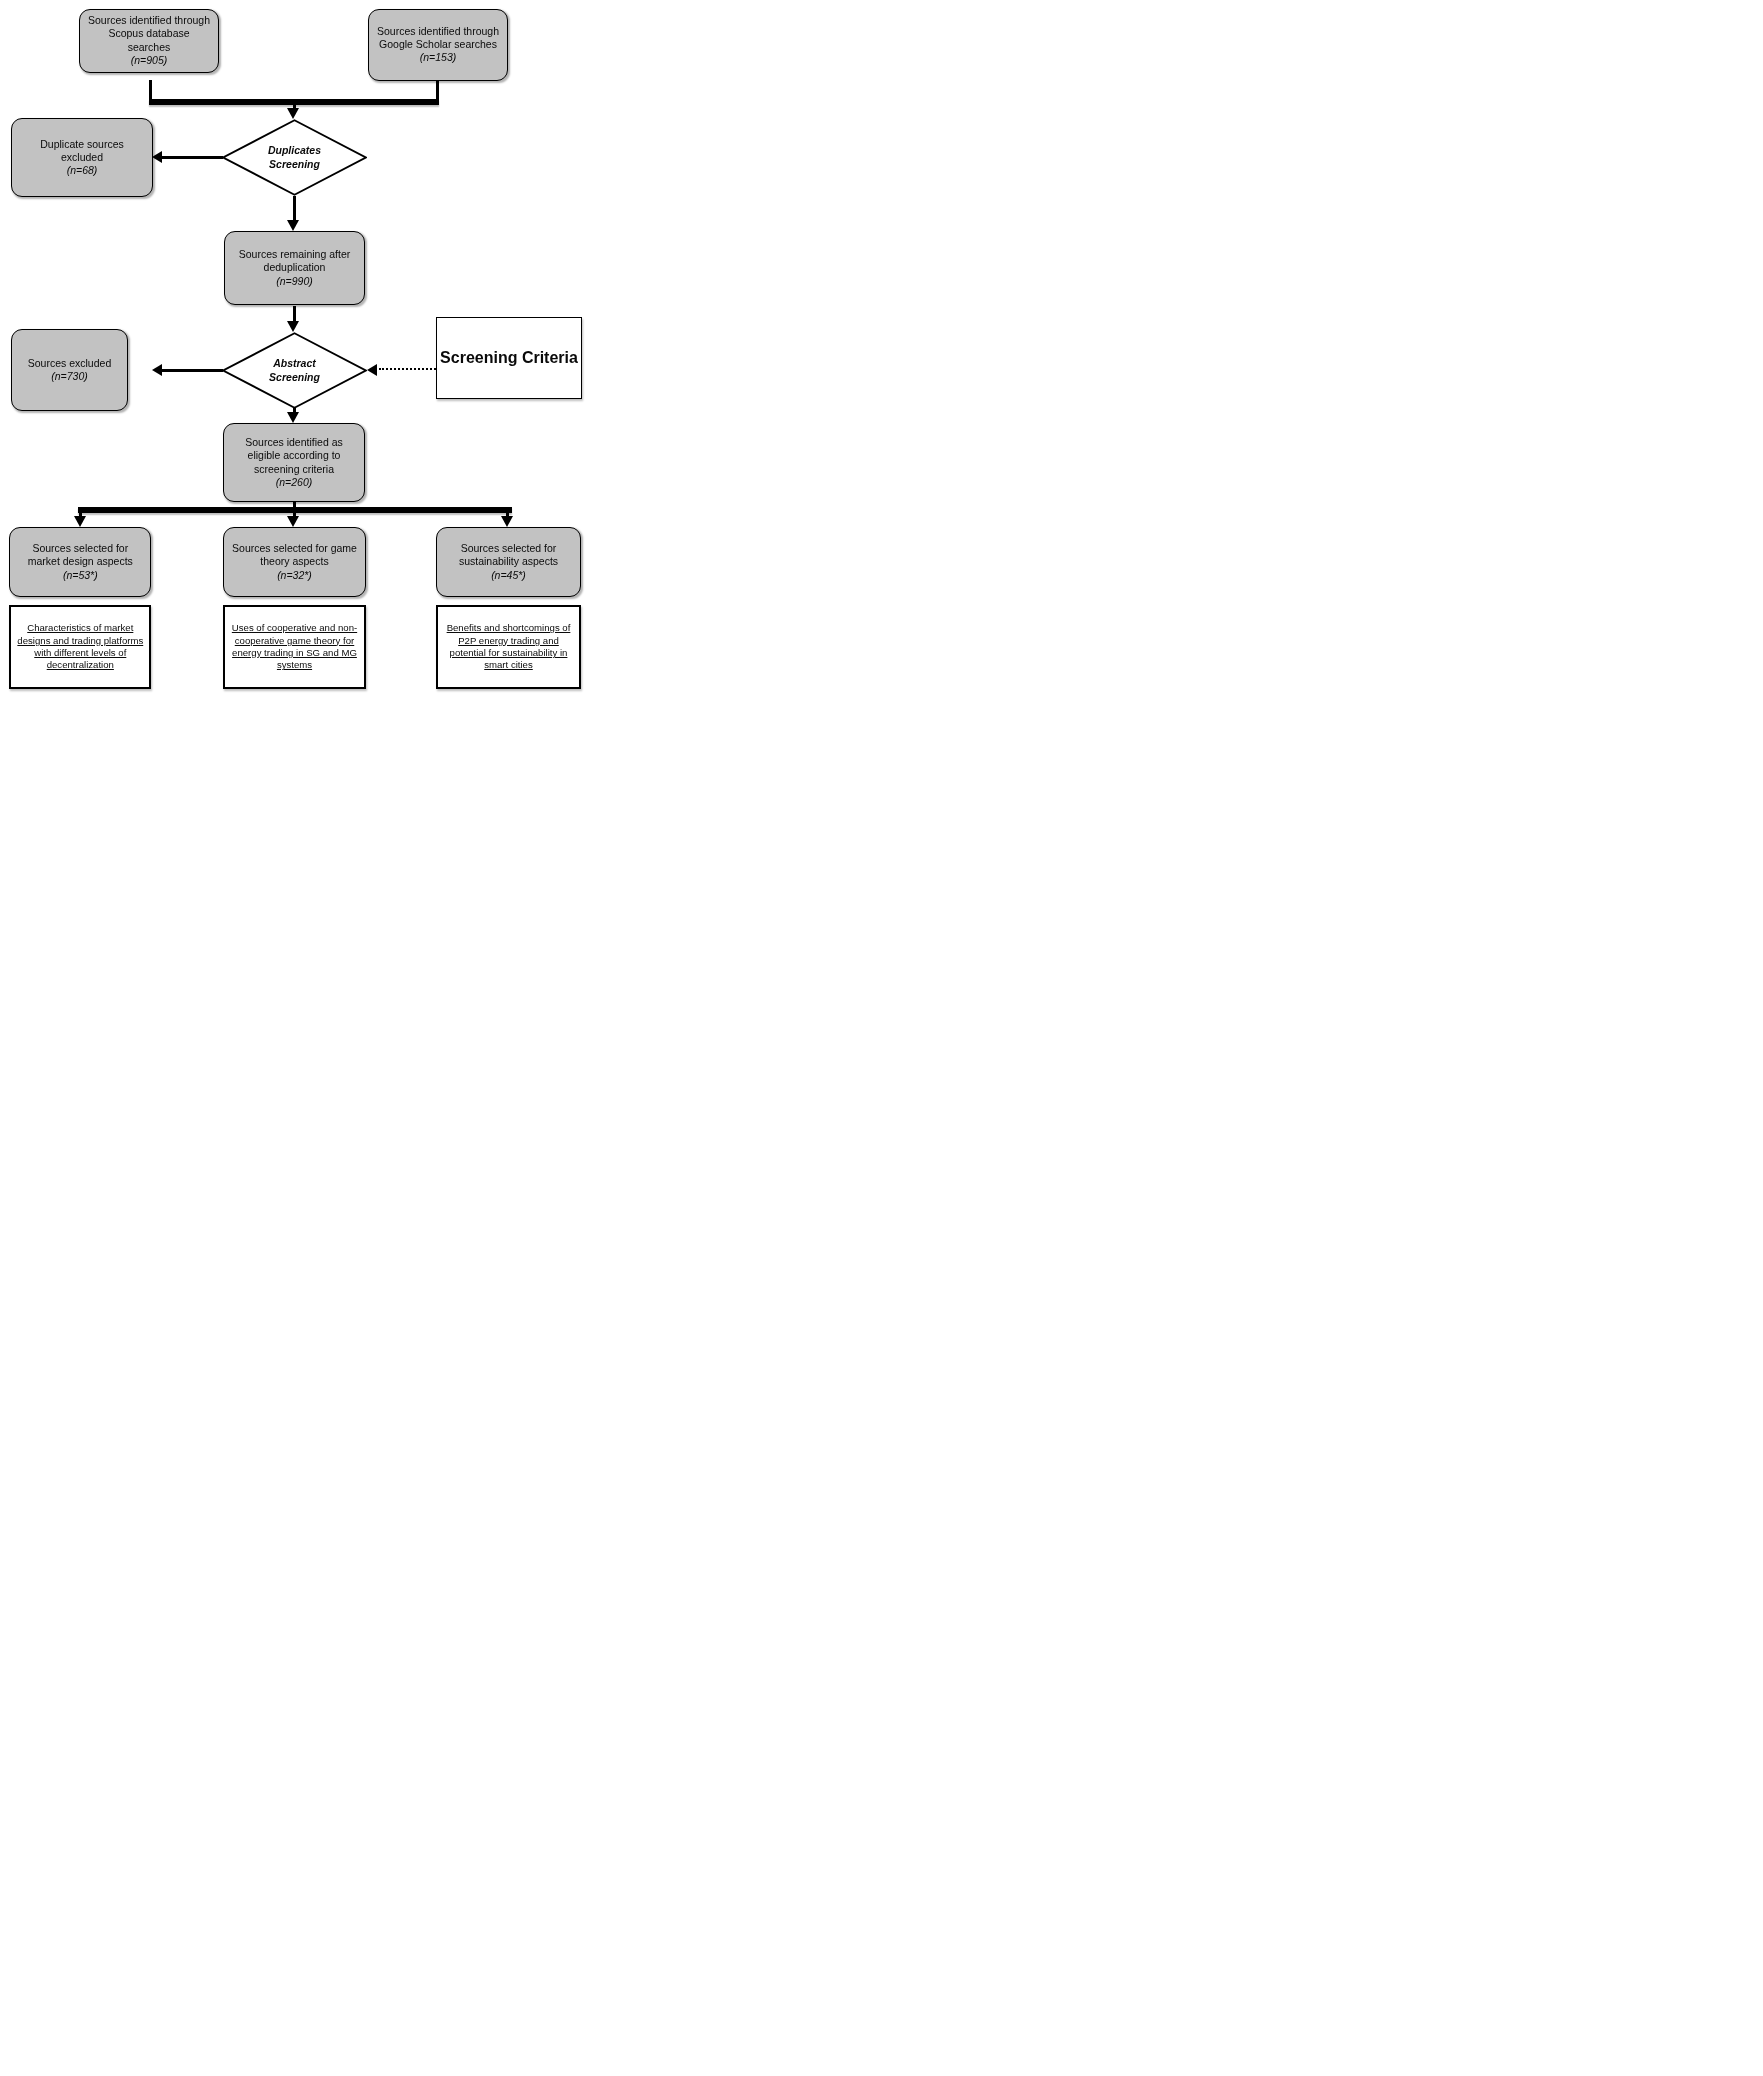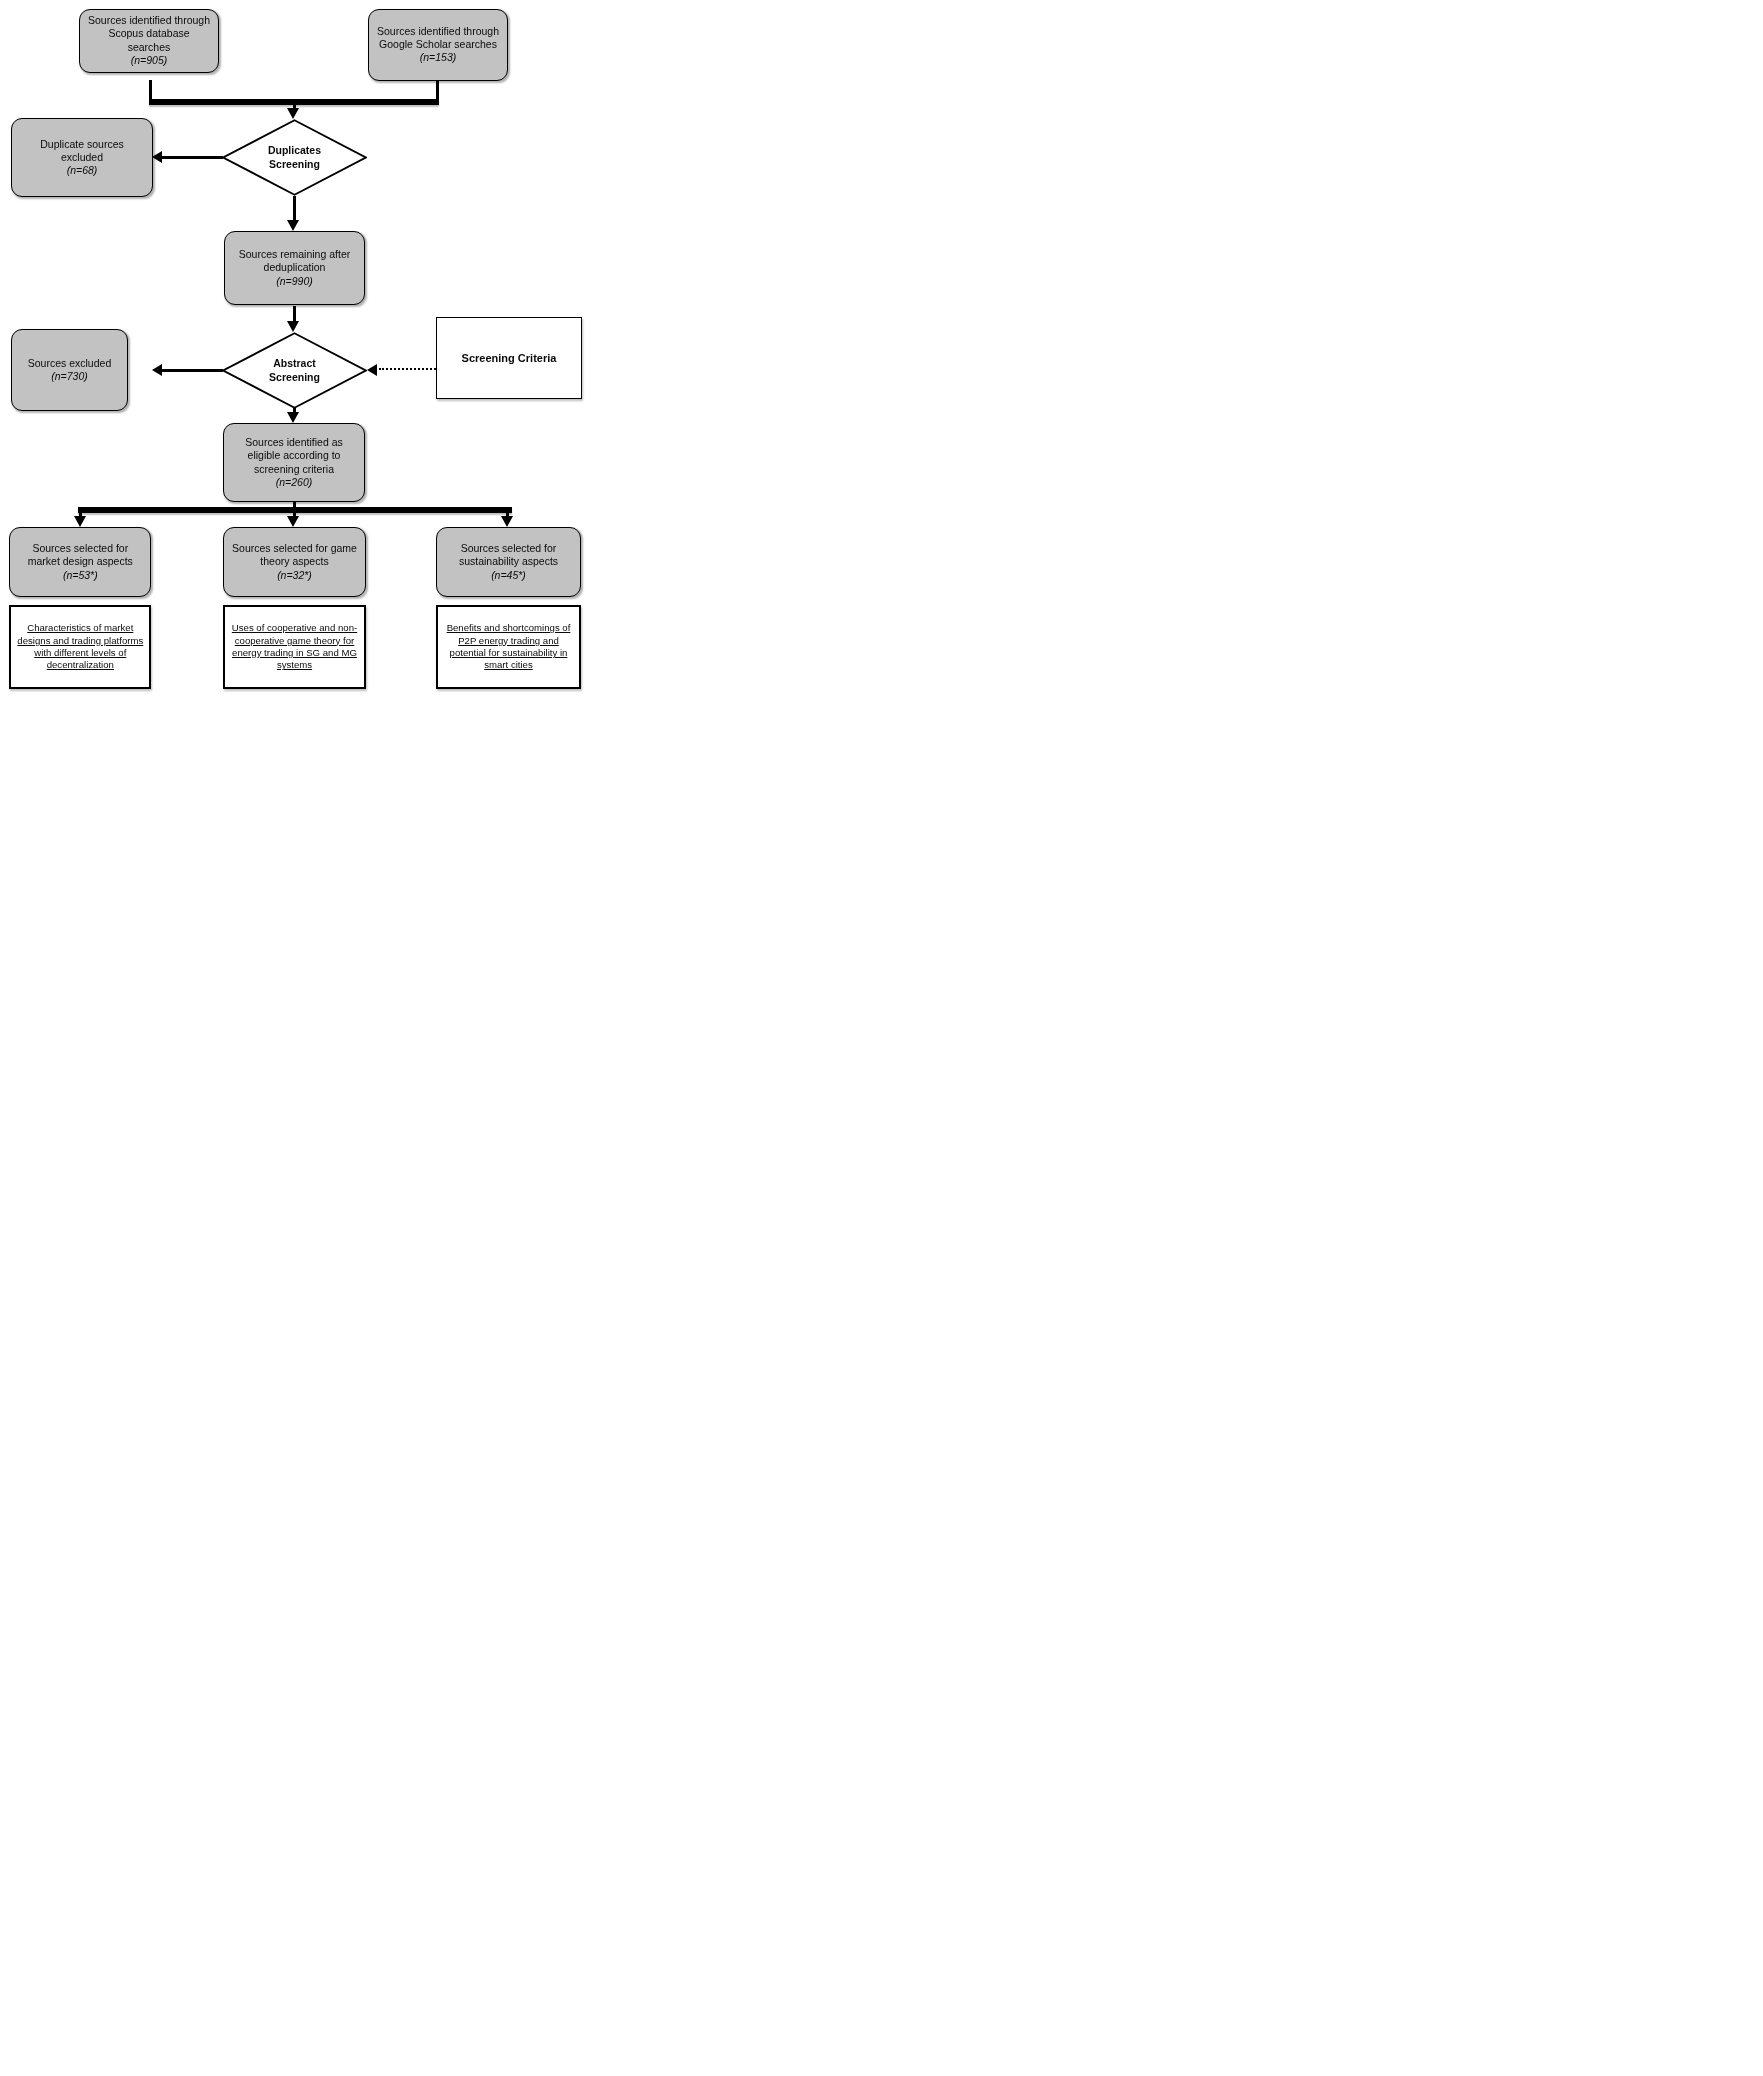--- a/index.html
+++ b/index.html
@@ -40,25 +40,25 @@
     box-shadow:1.2px 1.9px 1.9px rgba(0,0,0,.25);
     text-decoration:underline;
   }
   .cbox{
     position:absolute;
     background:var(--white-fill);
     border:1.9px solid var(--line);
     box-sizing:border-box;
     display:flex;align-items:center;justify-content:center;
     text-align:center;
-    font-size:11px;font-weight:bold;
+    font-size:16px;font-weight:bold;
     box-shadow:1.2px 1.9px 1.9px rgba(0,0,0,.25);
   }
   .count{font-style:italic;display:block;}
-  .diamond{position:absolute;}
+  .diamond{position:absolute;font-style:italic;}
   .diamond svg{position:absolute;left:0;top:0;width:100%;height:100%;display:block;}
   .diamond .dtext{
     position:absolute;left:0;top:0;right:0;bottom:0;
     display:flex;align-items:center;justify-content:center;
     text-align:center;font-weight:bold;font-size:10.5px;line-height:1.25;
     padding:0 35px;box-sizing:border-box;
   }
   .vline{position:absolute;width:2.5px;background:var(--line);}
   .hline{position:absolute;height:2.5px;background:var(--line);}
   .bar{position:absolute;height:5.6px;background:var(--line);box-shadow:0 1.9px 1.2px rgba(0,0,0,.25);}

